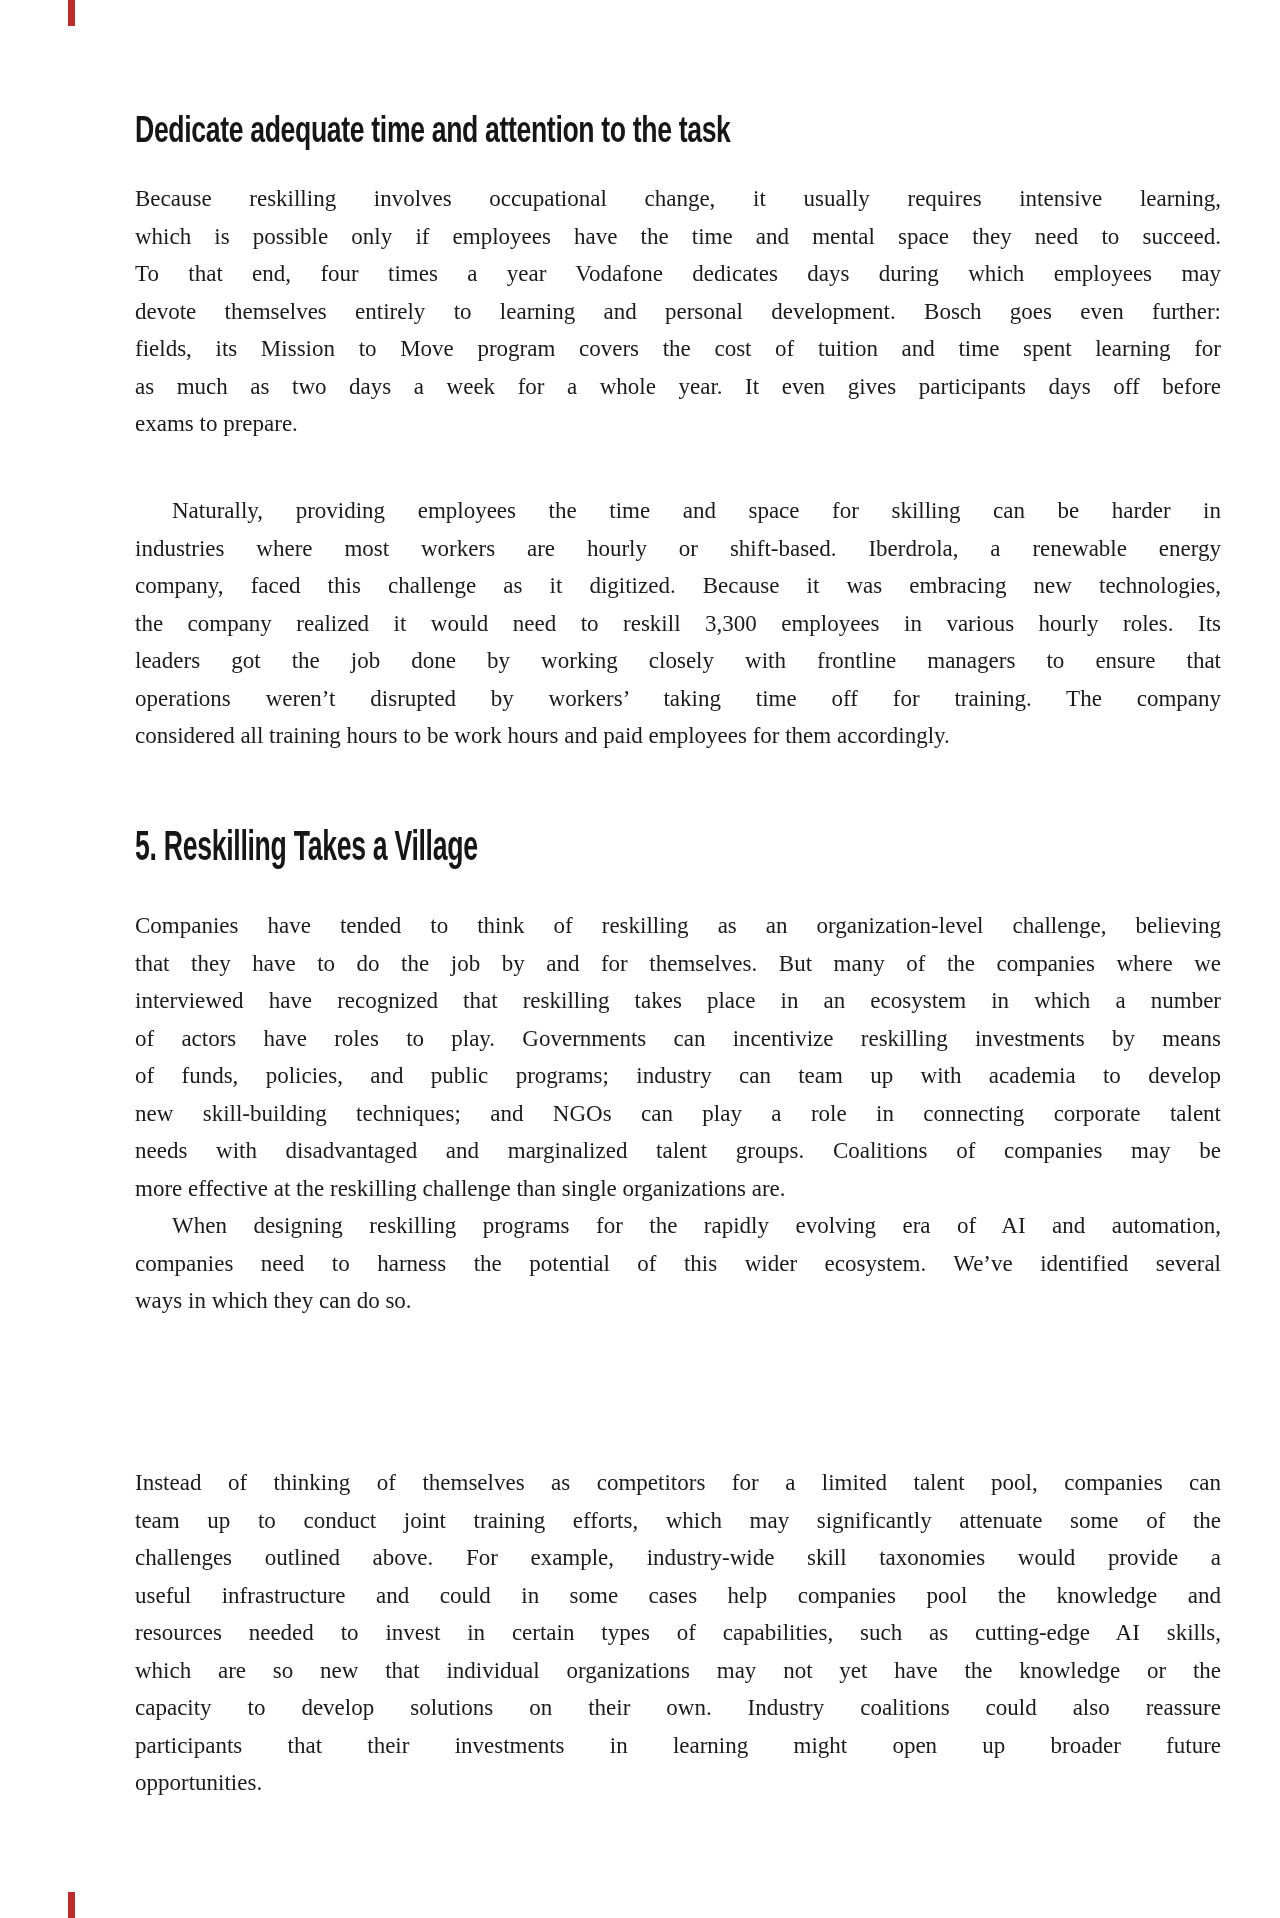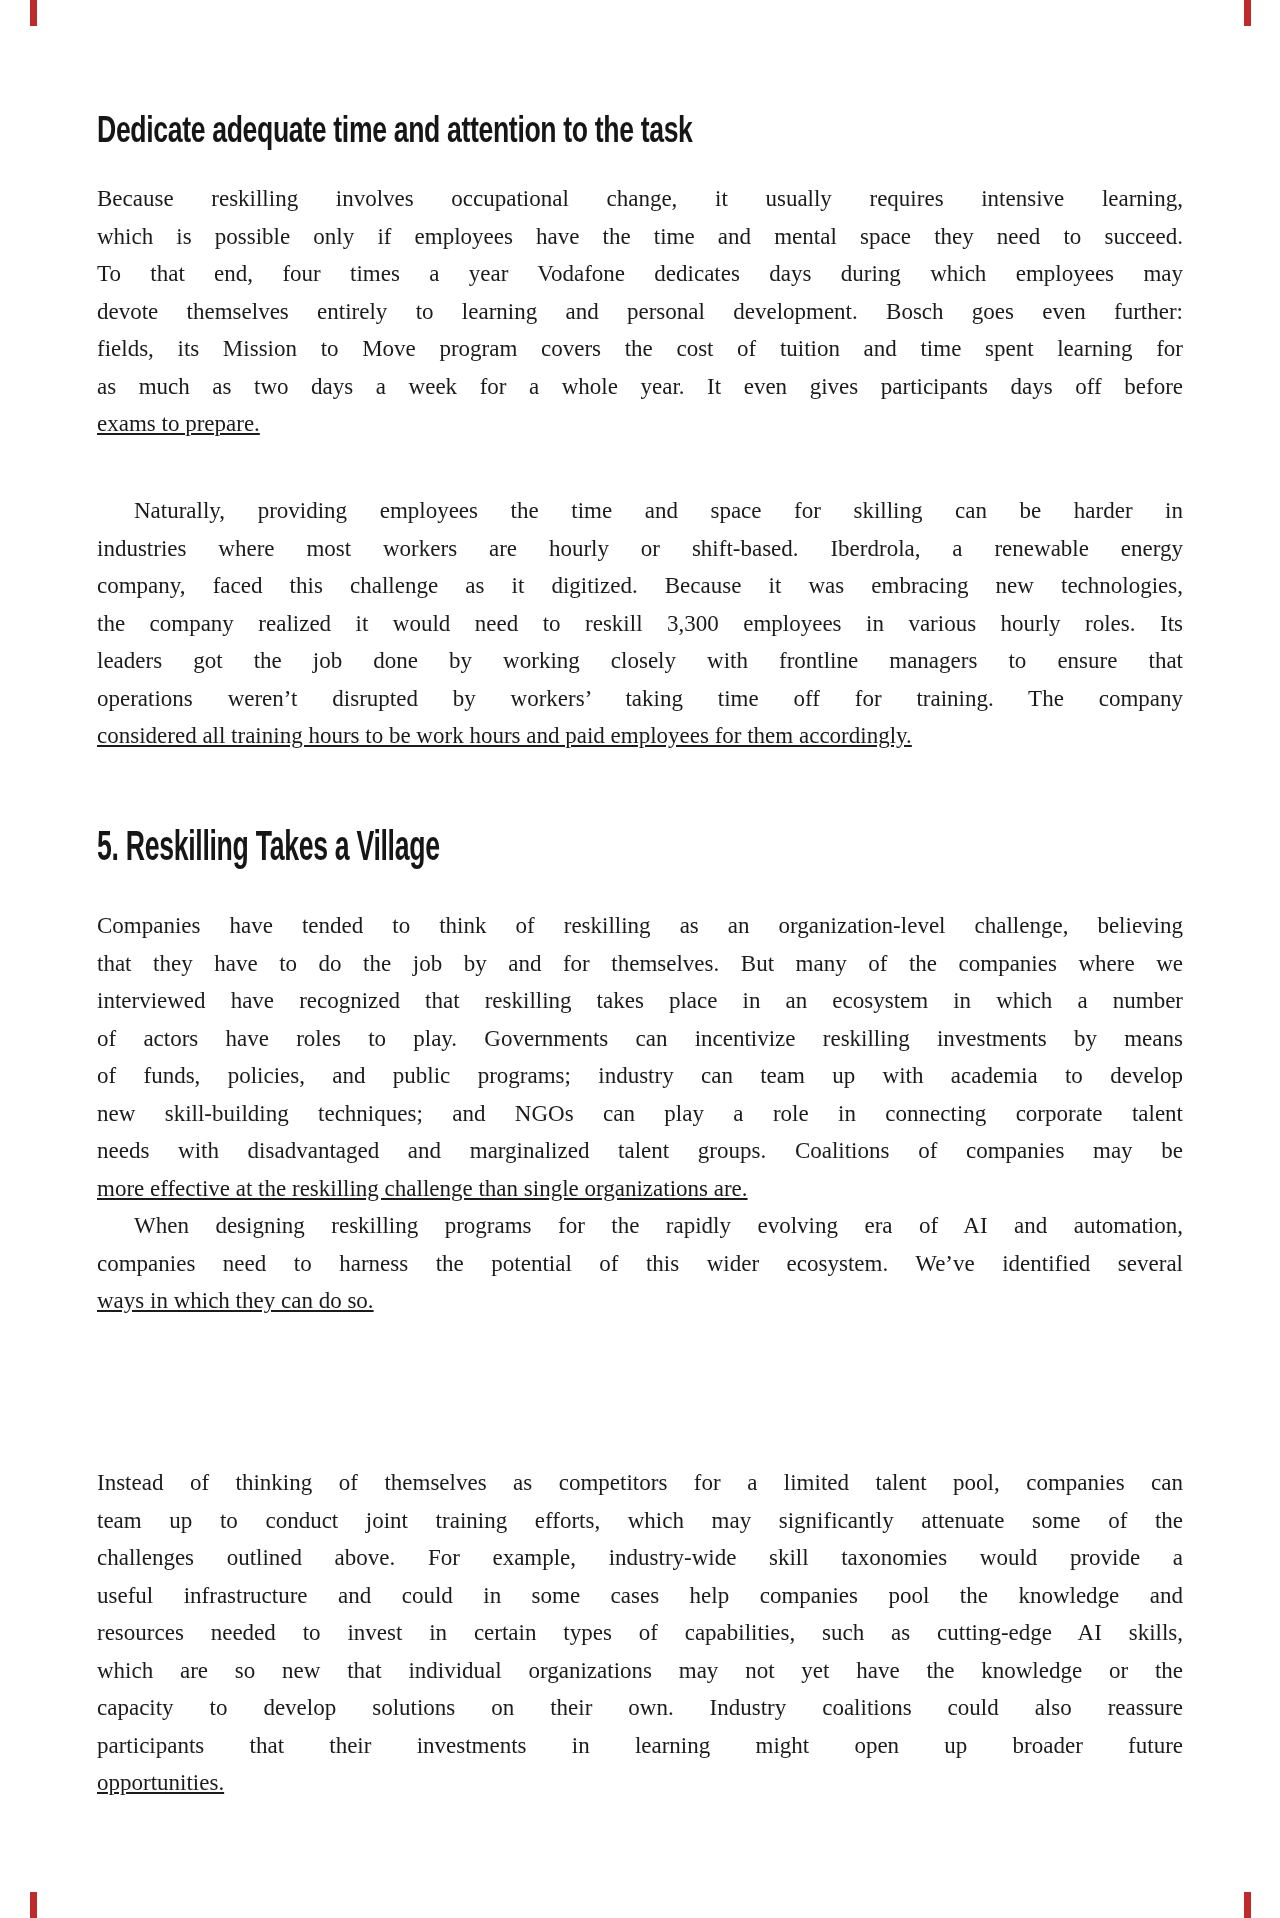--- a/index.html
+++ b/index.html
@@ -9,20 +9,21 @@
     background: #ffffff;
     position: relative;
     overflow: hidden;
     font-family: "Liberation Serif", "DejaVu Serif", serif;
     color: #1b1b1b;
   }
   .page {
     position: absolute;
     inset: 0;
     background: #ffffff;
+    margin-left: 38px;
   }
   
   .corner-mark {
     position: absolute;
     width: 7px;
     height: 26px;
     background: #bf2b2a;
   }
   .corner-mark.tl { left: 30px;   top: 0; }
   .corner-mark.tr { left: 1244px; top: 0; }
@@ -65,21 +66,21 @@
     line-height: 37.5px;
     color: #1b1b1b;
   }
   .para .line {
     text-align: justify;
     text-align-last: justify;
     white-space: normal;
     height: 37.5px;
     overflow: hidden;
   }
-  .para .line.last { text-align-last: left; text-decoration: underline; }
+  .para .line.last { text-align-last: left; }
   .para .line.indent { text-indent: 37px; }
 
   .watermark {
     position: absolute;
     top: 1939px;
     right: 18px;
     font-family: "Liberation Sans", "DejaVu Sans", sans-serif;
     font-size: 17px;
     color: #c2c2c2;
     letter-spacing: 0.2px;

